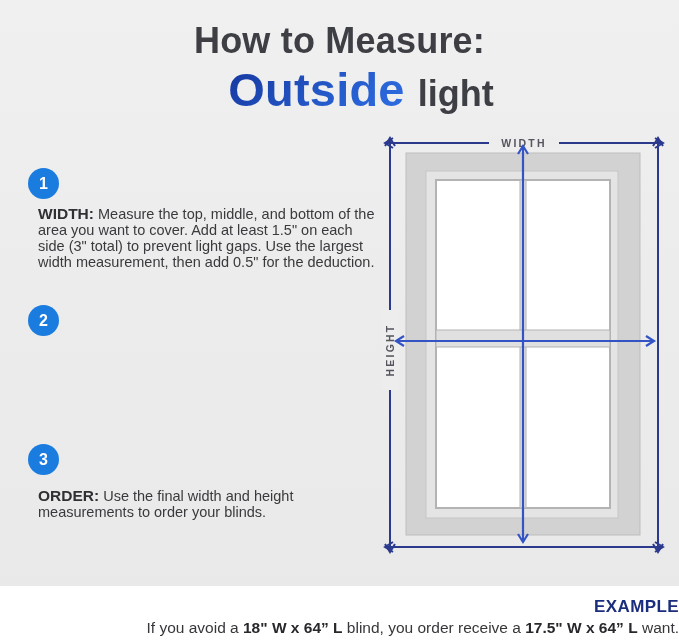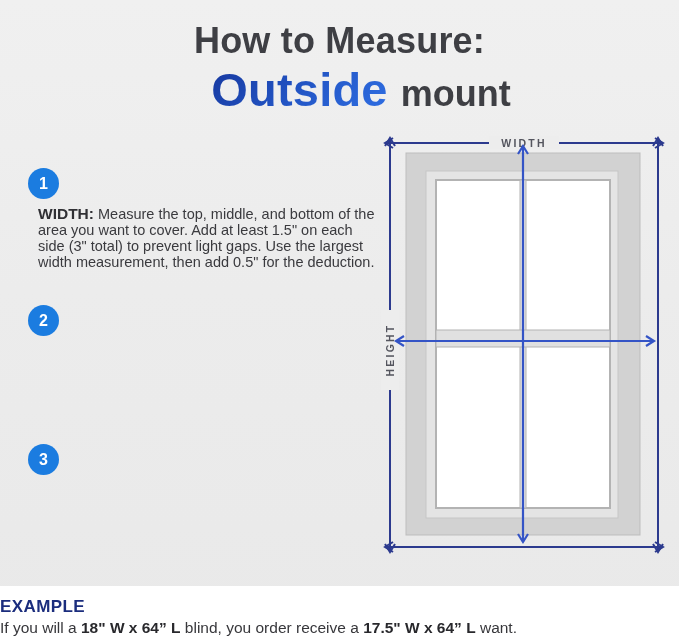--- a/index.html
+++ b/index.html
@@ -46,49 +46,51 @@
   .mull{fill:#e0e0e0;stroke:#b3b3b3;stroke-width:1;}
   .mline{stroke:#2c3a8e;stroke-width:2;fill:none;}
   .cline{stroke:#3454c6;stroke-width:2.2;fill:none;}
   .mask{fill:#ededed;}
   .dimlabel{
     fill:#54555e;font-size:10.5px;font-weight:bold;letter-spacing:2.2px;
     font-family:"Liberation Sans",sans-serif;
   }
 
   
-  .example{position:absolute;left:0;bottom:0;width:679px;height:58px;background:#ffffff;text-align:left;}
+  .example{position:absolute;left:0;bottom:0;width:679px;height:58px;background:#ffffff;text-align:right;}
   .example-title{padding-top:11px;font-size:17px;line-height:19px;font-weight:700;color:#1b2d7d;letter-spacing:0.4px;}
   .example-sentence{margin:2px 0 0 0;font-size:15.5px;line-height:19px;color:#37373b;}
   .example-sentence b{font-weight:700;color:#28282c;}
 </style>
 </head>
 <body>
 
 <div class="page">
 
   <header class="header">
     <h1 class="title-line1">How to Measure:</h1>
     <div class="title-line2">
       <span class="title-outside">Outside</span>
-      <span class="title-mount">mount</span>
+      <span class="title-mount">light</span>
     </div>
   </header>
 
   <section>
     <div class="step step-1">
       <div class="badge">1</div>
       <p class="step-text"><b class="step-label">WIDTH:</b>
         <span>Measure the top, middle, and bottom of the area you want to cover. Add at least 1.5" on each side (3" total) to prevent light gaps. Use the largest width measurement, then add 0.5" for the deduction.</span></p>
     </div>
     <div class="step step-2">
       <div class="badge">2</div>
     </div>
     <div class="step step-3">
       <div class="badge">3</div>
+      <p class="step-text"><b class="step-label">ORDER:</b>
+        <span>Use the final width and height measurements to order your blinds.</span></p>
     </div>
   </section>
 
   <svg class="diagram" viewBox="0 0 292 432" xmlns="http://www.w3.org/2000/svg">
 
     <g>
       <rect class="casing" x="28" y="25" width="234" height="382"></rect>
       <rect class="frame" x="48" y="43" width="192" height="347"></rect>
       <rect class="pane" x="58" y="52" width="174" height="328"></rect>
       <rect class="mull" x="142" y="52" width="6" height="328"></rect>
@@ -125,16 +127,16 @@
       <polyline class="cline" points="140,406 145,414 150,406"></polyline>
 
       <line class="cline" x1="18" y1="213" x2="276" y2="213"></line>
       <polyline class="cline" points="26,208 18,213 26,218"></polyline>
       <polyline class="cline" points="268,208 276,213 268,218"></polyline>
     </g>
   </svg>
 
   <footer class="example">
     <div class="example-title">EXAMPLE</div>
-    <p class="example-sentence"><span>If you will a </span><b>18" W x 64” L</b><span> blind, you order receive a </span><b>17.5" W x 64” L</b><span> want.</span></p>
+    <p class="example-sentence"><span>If you avoid a </span><b>18" W x 64” L</b><span> blind, you order receive a </span><b>17.5" W x 64” L</b><span> want.</span></p>
   </footer>
 
 </div>
 
 </body></html>

